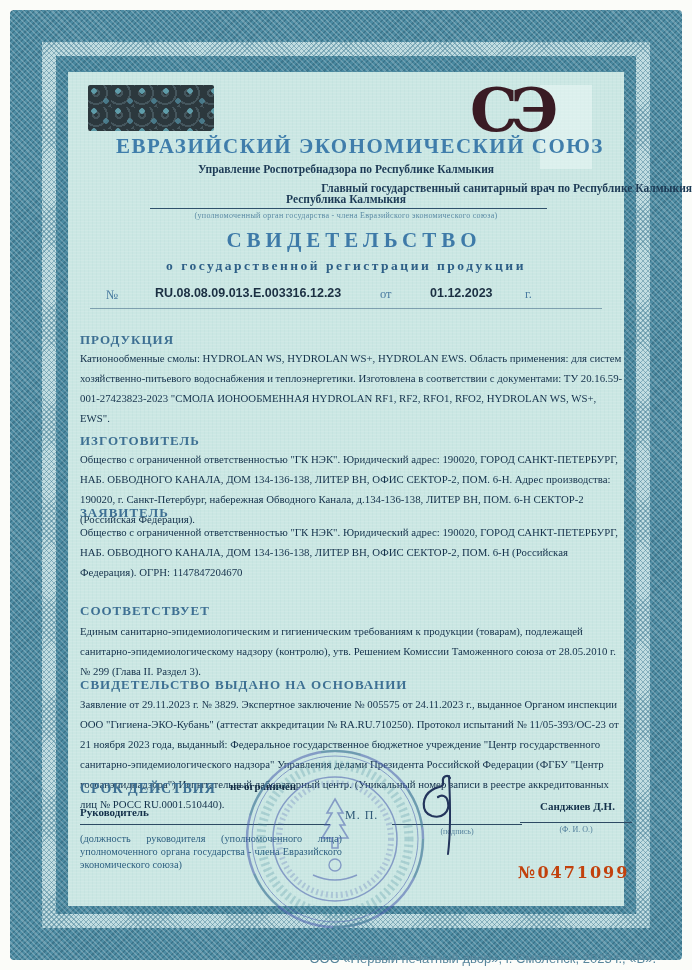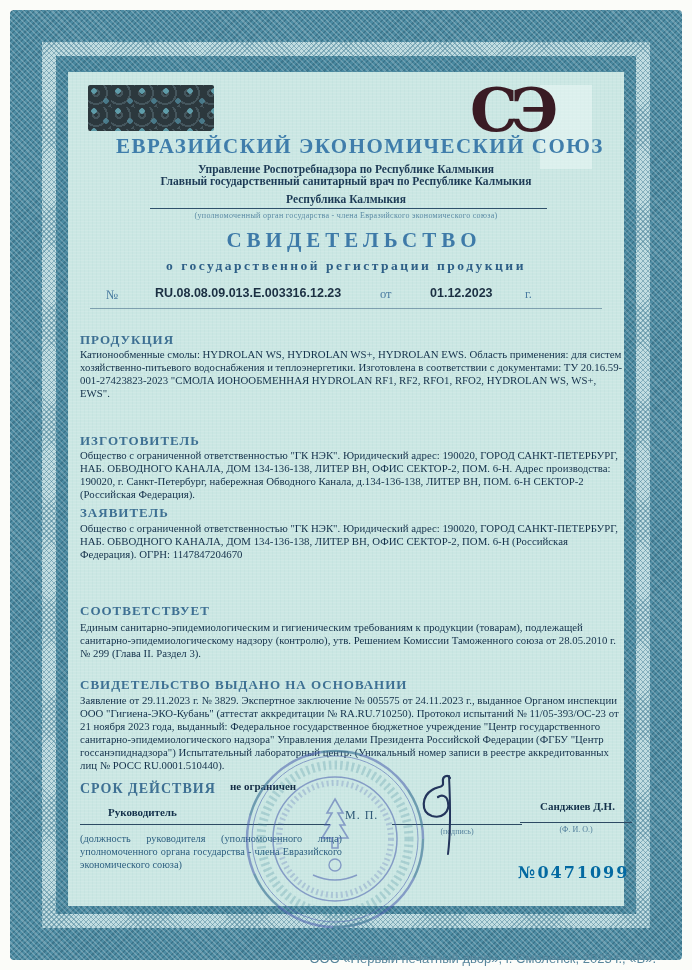--- a/index.html
+++ b/index.html
@@ -58,21 +58,21 @@
   }
   .watermark-strip{
     position:absolute;left:540px;top:85px;width:52px;height:84px;
     background:rgba(235,248,246,.55);
   }
   .union-title{
     position:absolute;left:0;right:0;top:134px;text-align:center;
     color:#3f7dab;font-size:21px;font-weight:bold;letter-spacing:1.5px;margin-left:28px;
   }
   .authority{position:absolute;left:0;right:0;text-align:center;color:#1c3a55;font-weight:bold;font-size:11.5px;}
-  .auth1{top:163px;} .auth2{top:175px;} .auth3{top:193px;}
+  .auth1{top:163px;} .auth2{top:182px;text-align:right;} .auth3{top:193px;}
   .head-rule{position:absolute;left:150px;right:145px;top:208px;border-top:1.5px solid #2e506b;}
   .authority-note{
     position:absolute;left:0;right:0;top:211px;text-align:center;
     color:#5b8aa4;font-size:8px;letter-spacing:.3px;
   }
   
   .cert-title{
     position:absolute;left:16px;right:0;top:228px;text-align:center;
     color:#3e7aa8;font-size:21px;font-weight:bold;letter-spacing:5px;
   }
@@ -91,48 +91,48 @@
   .from-label{position:absolute;left:290px;top:3px;color:#4a7ba0;}
   .date-value{position:absolute;left:340px;top:2px;font-family:"Liberation Sans","DejaVu Sans",sans-serif;font-weight:bold;color:#1b2f42;}
   .year-label{position:absolute;left:435px;top:3px;color:#4a7ba0;}
   
   .sec-header{
     position:absolute;left:80px;
     color:#3e7093;font-size:13px;font-weight:bold;letter-spacing:1px;
   }
   .sec-body{
     position:absolute;left:80px;width:543px;
-    color:#13304a;font-size:10.8px;line-height:13px;text-align:left;
+    color:#13304a;font-size:10.8px;line-height:20px;text-align:left;
     font-weight:500;
   }
   .validity-value{
     position:absolute;left:230px;top:780px;
     color:#132c44;font-size:11px;font-weight:bold;
   }
   
-  .sig-role{position:absolute;left:80px;top:806px;color:#13304a;font-size:11px;font-weight:bold;margin-left:28px;}
+  .sig-role{position:absolute;left:80px;top:806px;color:#13304a;font-size:11px;font-weight:bold;}
   .sig-line-role{position:absolute;left:80px;width:250px;top:824px;border-top:1px solid #2c4a63;}
   .sig-mp{position:absolute;left:345px;top:808px;color:#2f5977;font-size:12px;letter-spacing:1px;}
   .sig-line-sign{position:absolute;left:392px;width:130px;top:824px;border-top:1px solid #2c4a63;}
   .sig-sign-note{position:absolute;left:392px;width:130px;top:827px;text-align:center;color:#54809c;font-size:8px;}
   .sig-name{position:absolute;left:525px;width:105px;top:800px;text-align:center;color:#13304a;font-size:11px;font-weight:bold;}
   .sig-line-name{position:absolute;left:520px;width:112px;top:822px;border-top:1px solid #2c4a63;}
   .sig-name-note{position:absolute;left:520px;width:112px;top:825px;text-align:center;color:#54809c;font-size:8px;}
   .sig-role-note{
     position:absolute;left:80px;top:832px;width:262px;
     color:#2d5f80;font-size:10.3px;line-height:13px;text-align:justify;
   }
   
   .signature-svg{position:absolute;left:398px;top:770px;}
   
   .stamp{position:absolute;left:243px;top:747px;width:184px;height:184px;pointer-events:none;}
   
   .serial{
     position:absolute;left:518px;top:863px;
-    color:#0369a1;font-size:16px;font-weight:bold;letter-spacing:2px;
+    color:#c2410c;font-size:16px;font-weight:bold;letter-spacing:2px;
     font-family:"DejaVu Serif","Liberation Serif",serif;
   }
   .print-footer{
     position:absolute;right:36px;bottom:4px;
     color:#58869c;font-size:13px;
     font-family:"Liberation Sans","DejaVu Sans",sans-serif;
   }
 </style>
 </head>
 <body>

